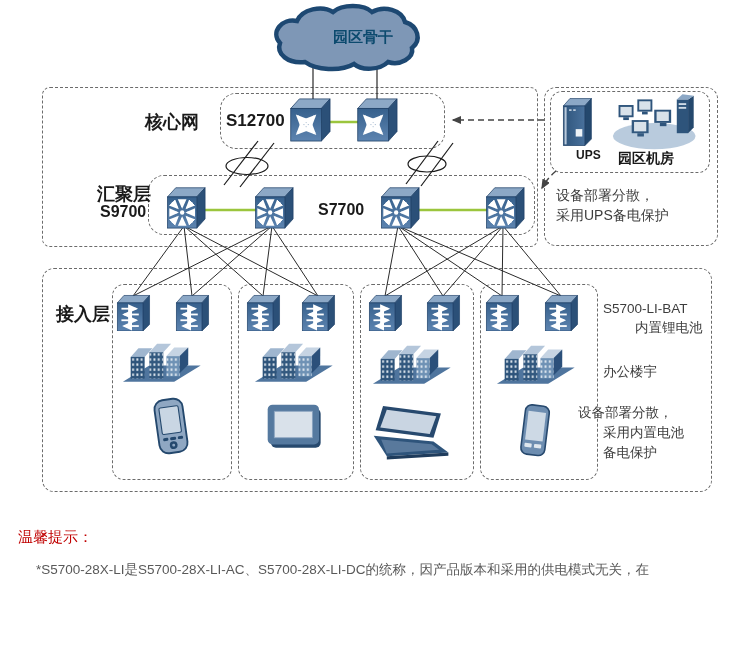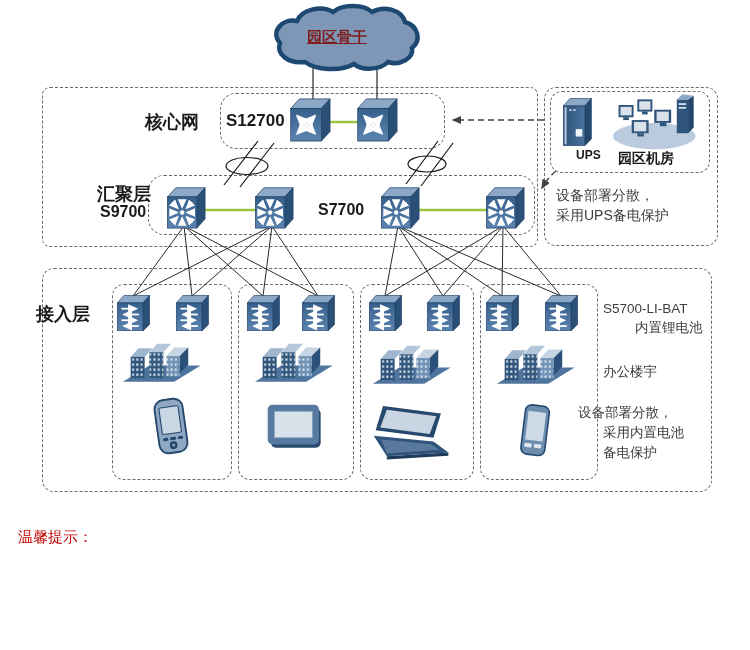--- a/index.html
+++ b/index.html
@@ -2,21 +2,21 @@
 <html><head>
 <meta charset="utf-8">
 <style>
   html,body{margin:0;padding:0;background:#fff;}
   .stage{position:relative;width:750px;height:650px;background:#fff;overflow:hidden;
          font-family:"Liberation Sans",sans-serif;}
   .dbox{position:absolute;border:1.6px dashed #6b6b6b;border-radius:12px;background:transparent;}
   .art{position:absolute;left:0;top:0;pointer-events:none;z-index:5;}
   .lbl{position:absolute;z-index:9;color:#1a1a1a;white-space:nowrap;line-height:1.15;}
   .bold{font-weight:bold;}
-  .cloudlbl{color:#7f1d1d;font-weight:bold;font-size:15px;text-align:left;text-decoration:underline;}
+  .cloudlbl{color:#0c4a6e;font-weight:bold;font-size:15px;text-align:right;}
   .layer{font-size:18px;font-weight:bold;}
   .dev{font-size:16px;font-weight:bold;}
   .note{font-size:13.5px;color:#3d3d3d;}
   .notice{position:absolute;z-index:9;white-space:nowrap;}
   .notice-title{color:#c00000;font-size:15px;}
   .notice-line{color:#595959;font-size:13.5px;}
 </style>
 </head>
 <body>
 
@@ -266,24 +266,25 @@
   <div class="lbl layer" style="left:97px;top:184px;">汇聚层</div>
   <div class="lbl dev" style="left:100px;top:203px;text-align:center;">S9700</div>
   <div class="lbl dev" style="left:318px;top:201px;">S7700</div>
 
   <div class="lbl bold" style="left:576px;top:149px;font-size:12px;">UPS</div>
   <div class="lbl bold" style="left:618px;top:150px;font-size:14px;">园区机房</div>
 
   <div class="lbl note" style="left:556px;top:187px;font-size:14px;">设备部署分散，</div>
   <div class="lbl note" style="left:556px;top:207px;font-size:14px;">采用UPS备电保护</div>
 
-  <div class="lbl layer" style="left:36px;top:304px;">接入层</div>
+  <div class="lbl layer" style="left:56px;top:304px;">接入层</div>
 
   <div class="lbl note" style="left:603px;top:301px;">S5700-LI-BAT</div>
   <div class="lbl note" style="left:603px;top:320px;margin-left:32px;">内置锂电池</div>
   <div class="lbl note" style="left:603px;top:364px;">办公楼宇</div>
   <div class="lbl note" style="left:578px;top:405px;text-align:right;">设备部署分散，</div>
   <div class="lbl note" style="left:603px;top:425px;">采用内置电池</div>
   <div class="lbl note" style="left:603px;top:445px;">备电保护</div>
 
   <div class="notice notice-title" style="left:18px;top:528px;">温馨提示：</div>
+  <div class="notice notice-line" style="left:36px;top:561px;">*S5700-28X-LI是S5700-28X-LI-AC、S5700-28X-LI-DC的统称，因产品版本和采用的供电模式无关，在</div>
 
 </div>
 
 </body></html>

